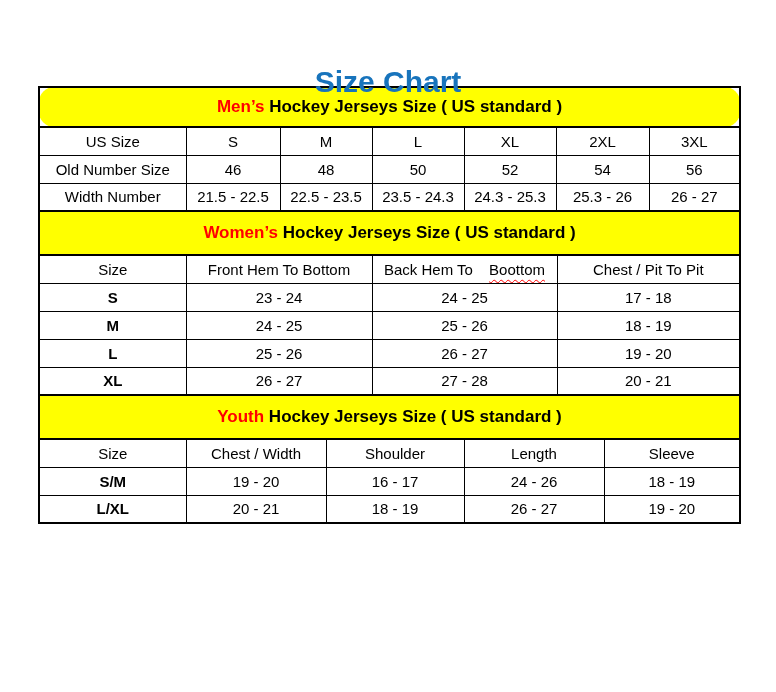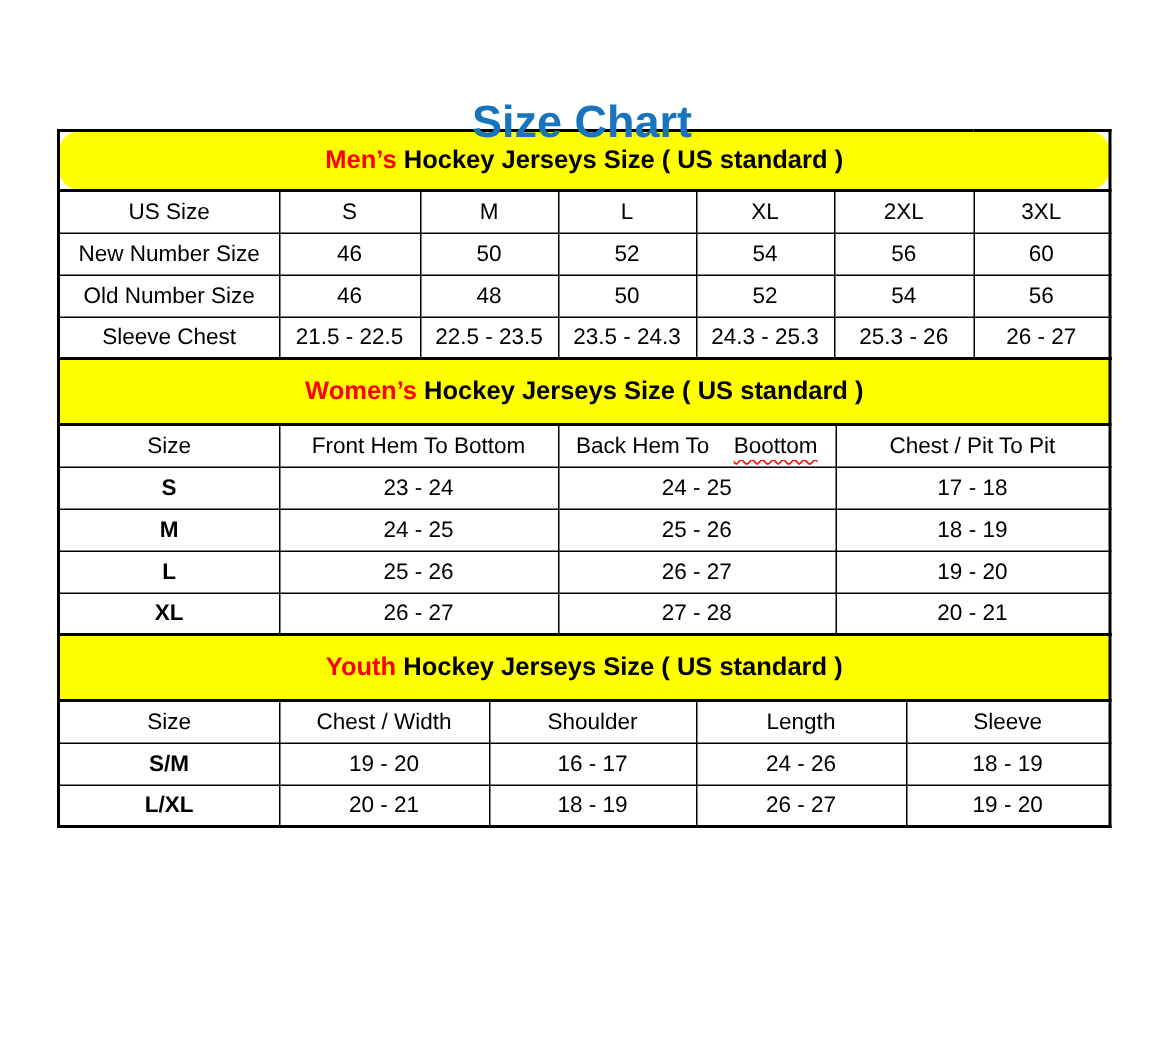--- a/index.html
+++ b/index.html
@@ -77,39 +77,30 @@
       <tr class="hdr">
         <th>US Size</th>
         <th>S</th>
         <th>M</th>
         <th>L</th>
         <th>XL</th>
         <th>2XL</th>
         <th>3XL</th>
       </tr>
       <tr class="data">
-        <td>New Number Size</td>
-        <td>46</td>
-        <td>50</td>
-        <td>52</td>
-        <td>54</td>
-        <td>56</td>
-        <td>60</td>
-      </tr>
-      <tr class="data">
         <td>Old Number Size</td>
         <td>46</td>
         <td>48</td>
         <td>50</td>
         <td>52</td>
         <td>54</td>
         <td>56</td>
       </tr>
       <tr class="data">
-        <td>Sleeve Chest</td>
+        <td>Width Number</td>
         <td>21.5 - 22.5</td>
         <td>22.5 - 23.5</td>
         <td>23.5 - 24.3</td>
         <td>24.3 - 25.3</td>
         <td>25.3 - 26</td>
         <td>26 - 27</td>
       </tr>
     </tbody>
       </table>
 

